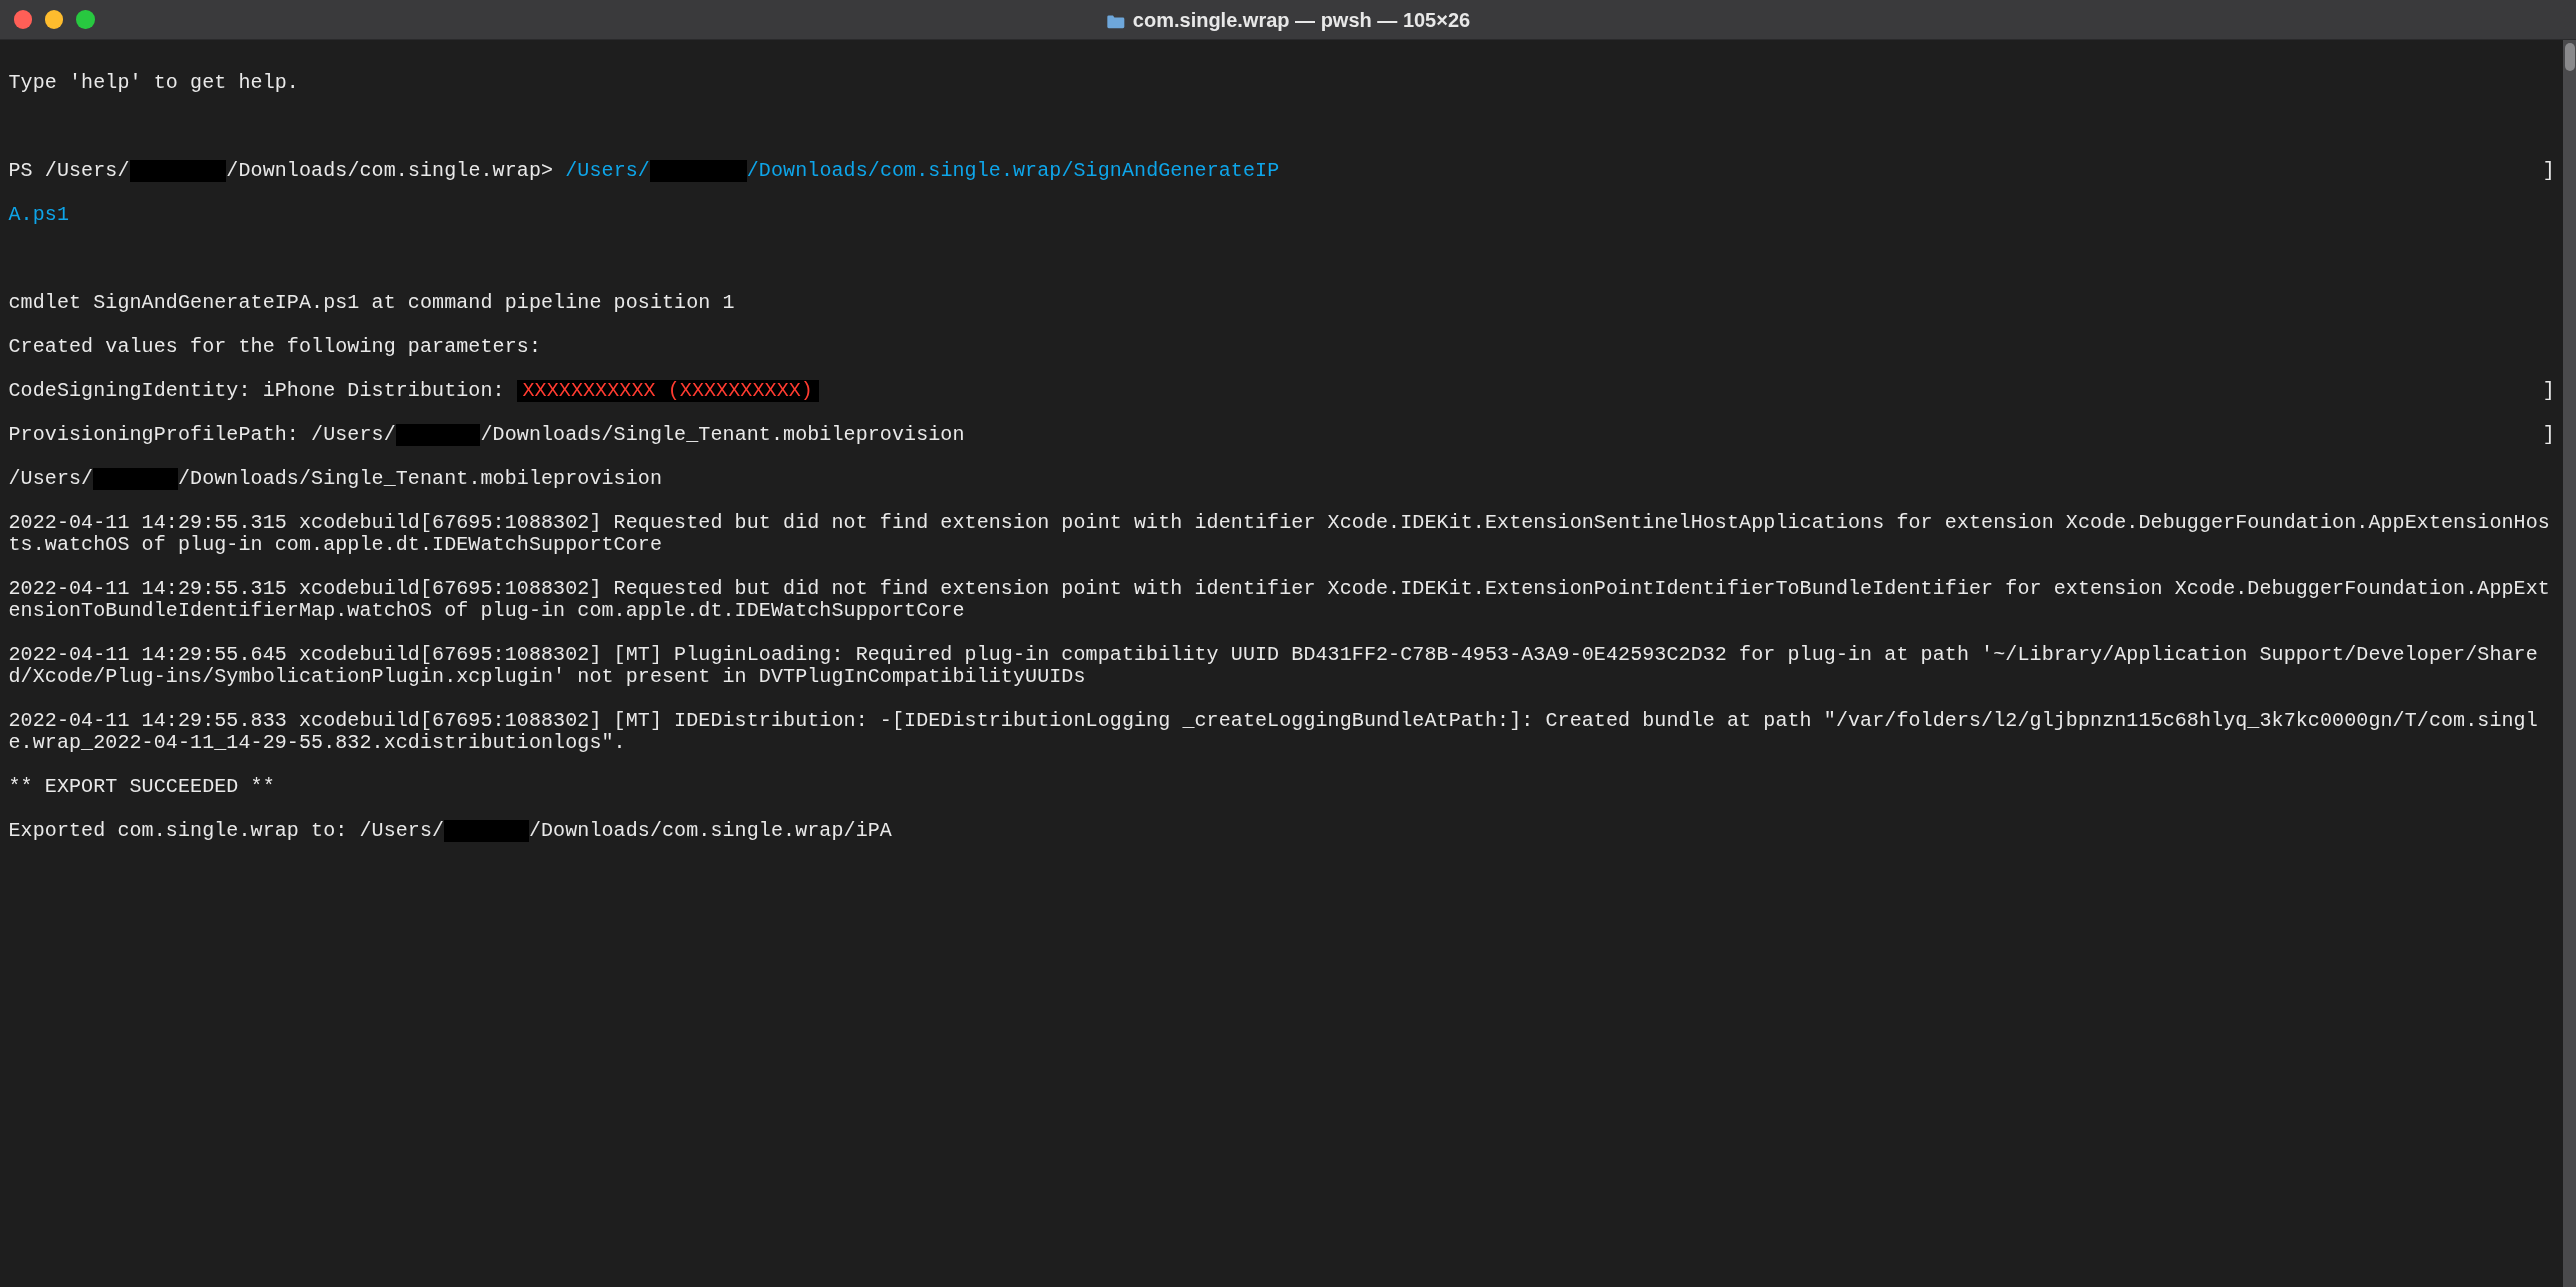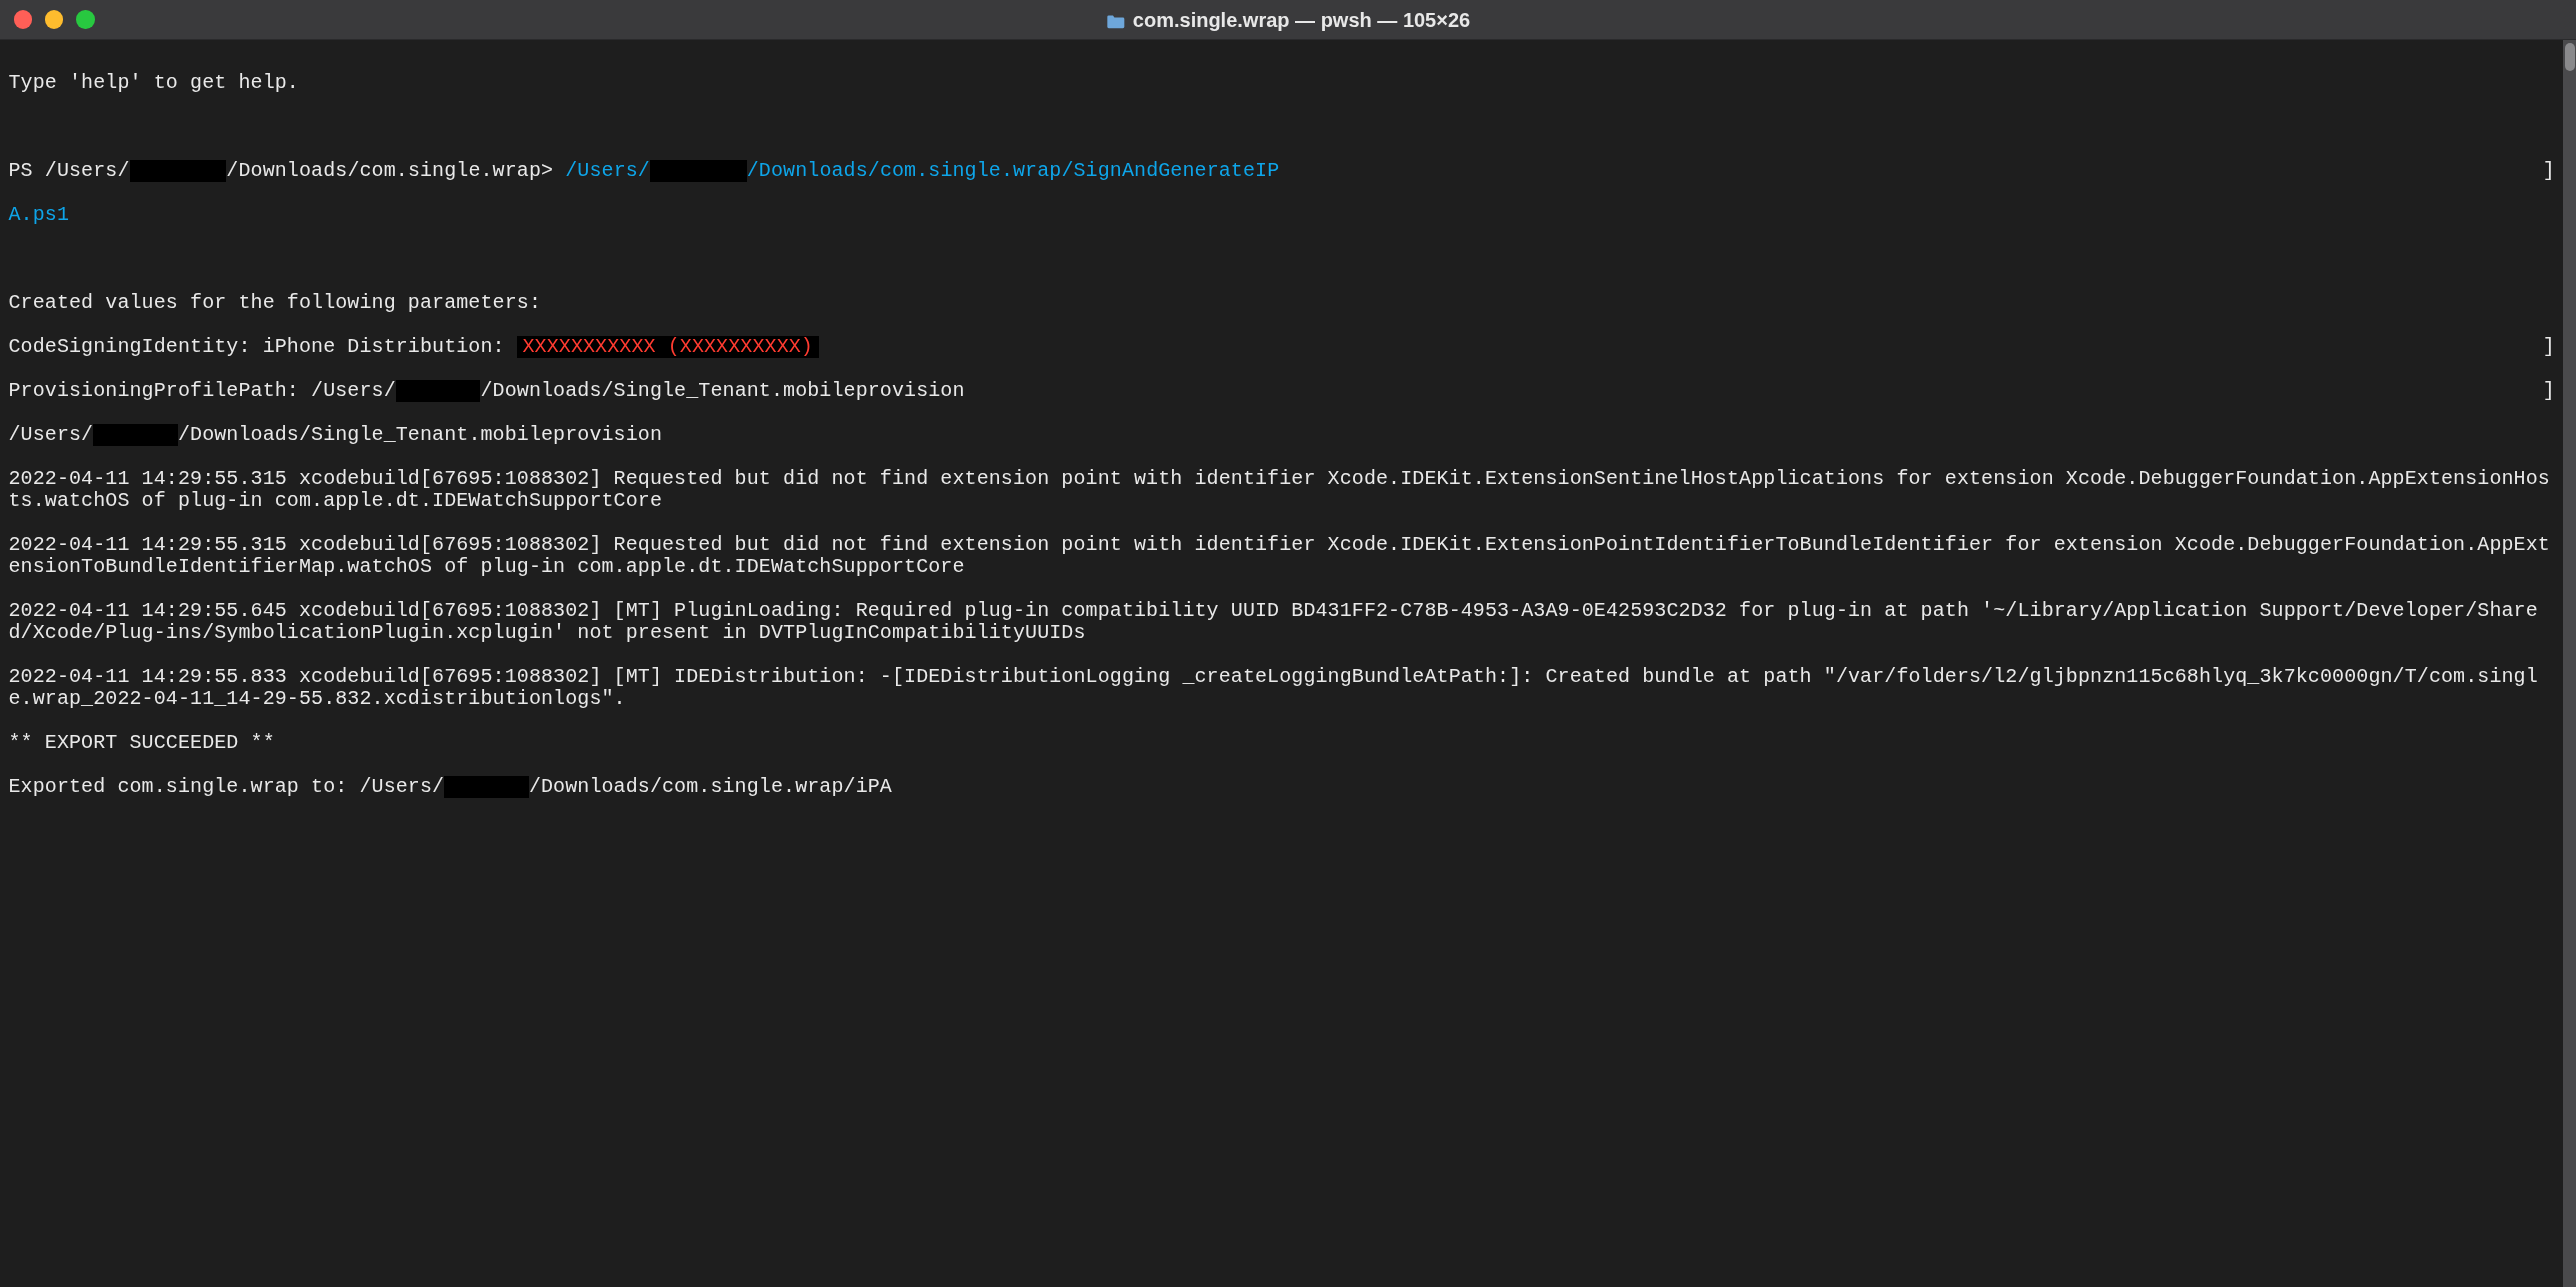--- a/index.html
+++ b/index.html
@@ -123,20 +123,21 @@
     </div>
   </div>
 
   <div class="terminal-area">
     <div class="terminal">
 <span class="line">Type 'help' to get help.</span>
 <span class="blank"></span>
 <span class="line"><span>PS /Users/</span><span class="redacted-black">        </span><span>/Downloads/com.single.wrap&gt; </span><span class="yellow"><span>/Users/</span><span class="redacted-black">        </span><span>/Downloads/com.single.wrap/SignAndGenerateIP</span></span><span class="bracket-right">]</span></span>
 <span class="line yellow">A.ps1</span>
 <span class="blank"></span>
+<span class="line">cmdlet SignAndGenerateIPA.ps1 at command pipeline position 1</span>
 <span class="line">Created values for the following parameters:</span>
 <span class="line"><span>CodeSigningIdentity: iPhone Distribution: </span><span class="redacted-white">XXXXXXXXXXX (XXXXXXXXXX)</span><span class="bracket-right">]</span></span>
 <span class="line"><span>ProvisioningProfilePath: /Users/</span><span class="redacted-black">       </span><span>/Downloads/Single_Tenant.mobileprovision</span><span class="bracket-right">]</span></span>
 <span class="line"><span>/Users/</span><span class="redacted-black">       </span><span>/Downloads/Single_Tenant.mobileprovision</span></span>
 <span class="line">2022-04-11 14:29:55.315 xcodebuild[67695:1088302] Requested but did not find extension point with identifier Xcode.IDEKit.ExtensionSentinelHostApplications for extension Xcode.DebuggerFoundation.AppExtensionHosts.watchOS of plug-in com.apple.dt.IDEWatchSupportCore</span>
 <span class="line">2022-04-11 14:29:55.315 xcodebuild[67695:1088302] Requested but did not find extension point with identifier Xcode.IDEKit.ExtensionPointIdentifierToBundleIdentifier for extension Xcode.DebuggerFoundation.AppExtensionToBundleIdentifierMap.watchOS of plug-in com.apple.dt.IDEWatchSupportCore</span>
 <span class="line">2022-04-11 14:29:55.645 xcodebuild[67695:1088302] [MT] PluginLoading: Required plug-in compatibility UUID BD431FF2-C78B-4953-A3A9-0E42593C2D32 for plug-in at path '~/Library/Application Support/Developer/Shared/Xcode/Plug-ins/SymbolicationPlugin.xcplugin' not present in DVTPlugInCompatibilityUUIDs</span>
 <span class="line">2022-04-11 14:29:55.833 xcodebuild[67695:1088302] [MT] IDEDistribution: -[IDEDistributionLogging _createLoggingBundleAtPath:]: Created bundle at path "/var/folders/l2/gljbpnzn115c68hlyq_3k7kc0000gn/T/com.single.wrap_2022-04-11_14-29-55.832.xcdistributionlogs".</span>
 <span class="line">** EXPORT SUCCEEDED **</span>
 <span class="line"><span>Exported com.single.wrap to: /Users/</span><span class="redacted-black">       </span><span>/Downloads/com.single.wrap/iPA</span></span>

